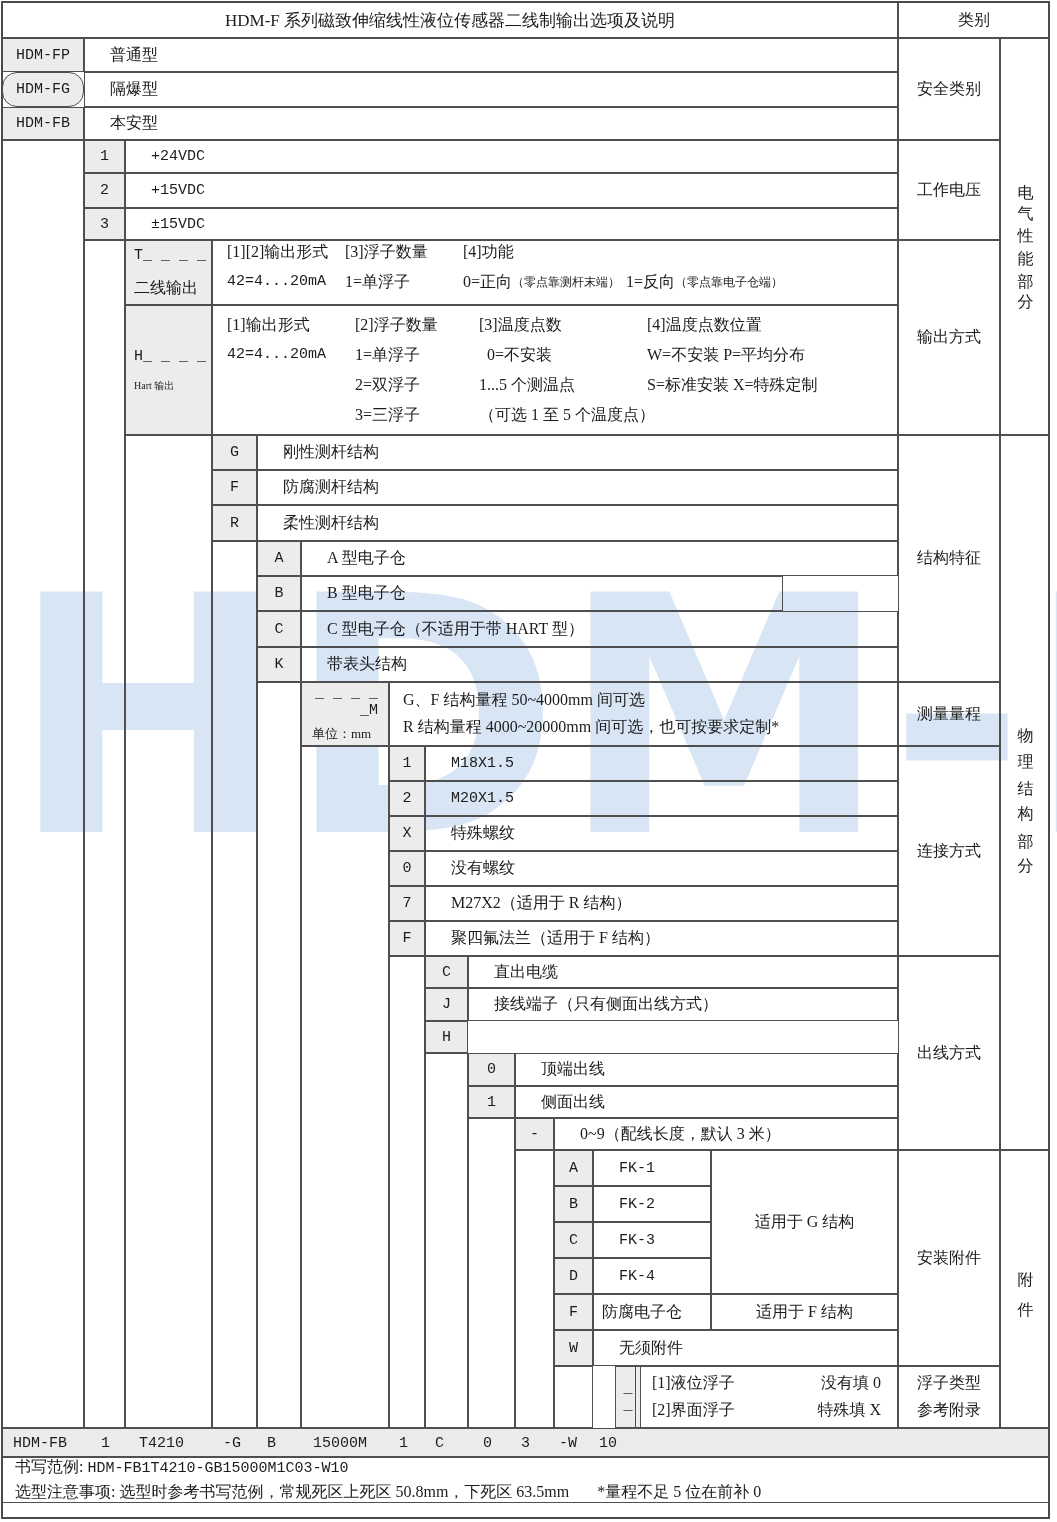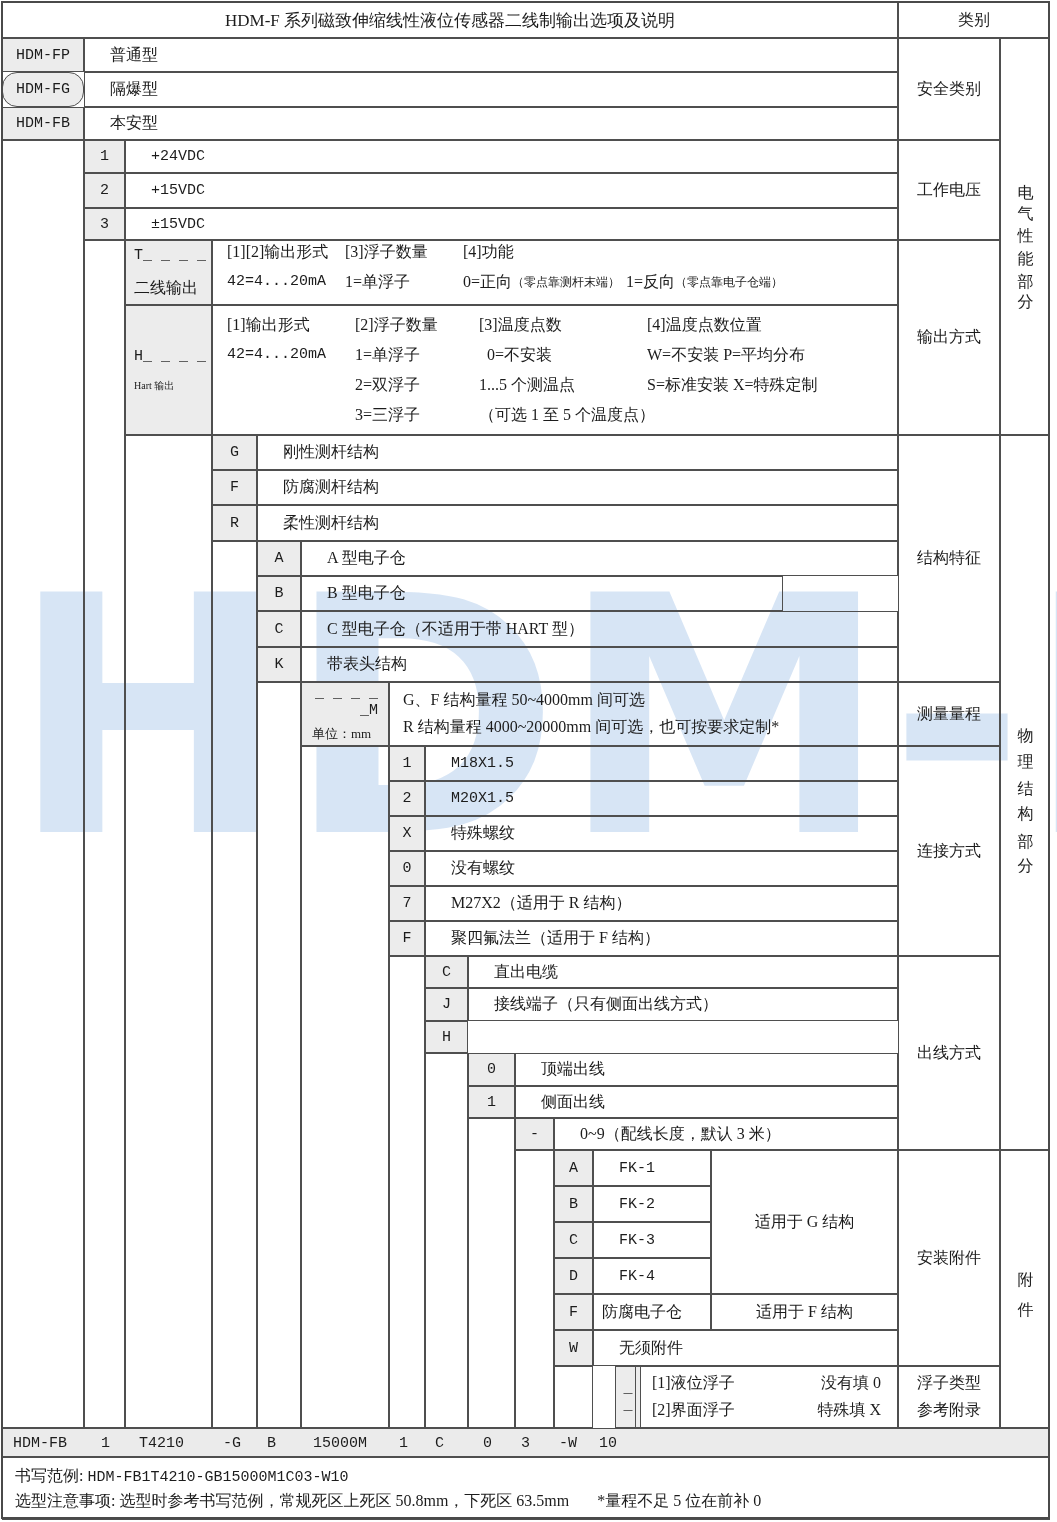--- a/index.html
+++ b/index.html
@@ -221,21 +221,21 @@
     <span style="left:264px;">B</span>
     <span style="left:310px;">15000M</span>
     <span style="left:396px;">1</span>
     <span style="left:432px;">C</span>
     <span style="left:480px;">0</span>
     <span style="left:518px;">3</span>
     <span style="left:556px;">-W</span>
     <span style="left:596px;">10</span>
   </div>
 
-  <div class="cell notes" style="left:2px;top:1457px;width:1048px;height:63px;">
+  <div class="cell notes" style="left:2px;top:1457px;width:1048px;height:46px;">
     <div>
       <span>书写范例: </span><span class="mono">HDM-FB1T4210-GB15000M1C03-W10</span>
     </div>
     <div>
       <span>选型注意事项: 选型时参考书写范例，常规死区上死区 50.8mm，下死区 63.5mm</span><span style="margin-left:28px;">*量程不足 5 位在前补 0</span>
     </div>
   </div>
 
   <div class="frame"></div>
 </div>

